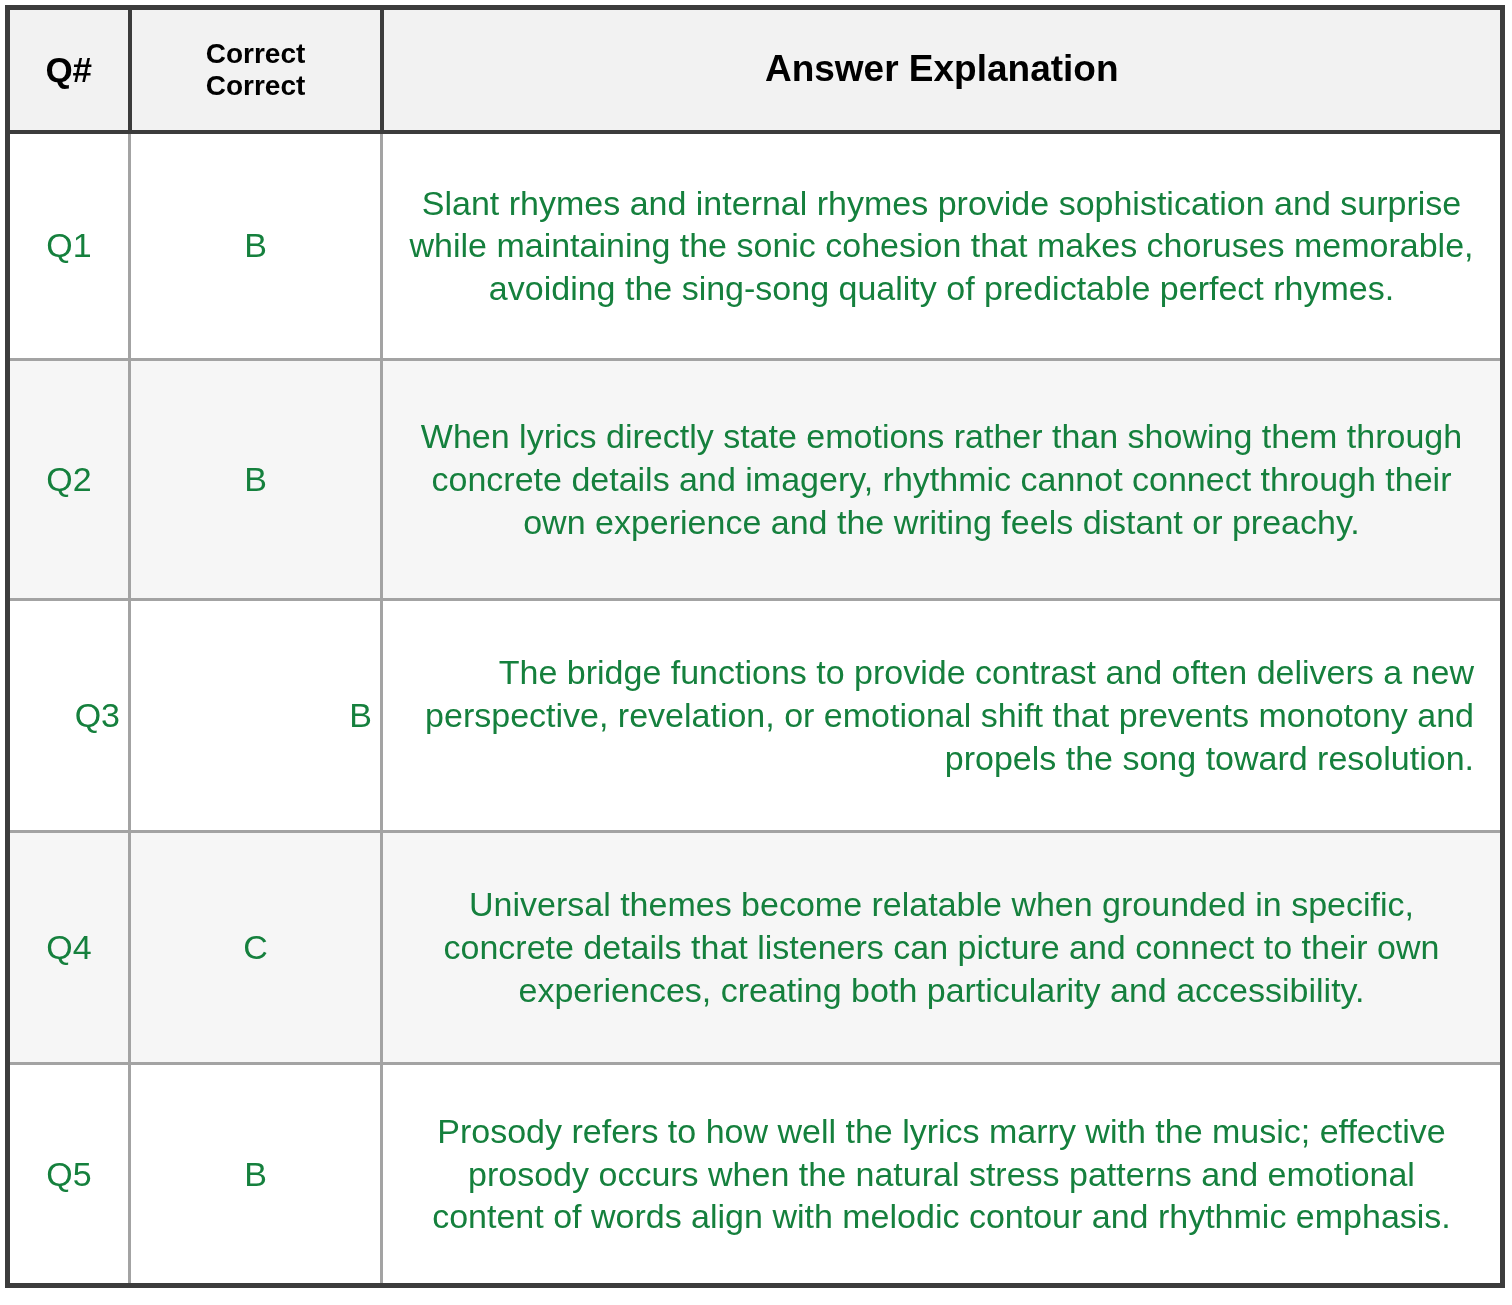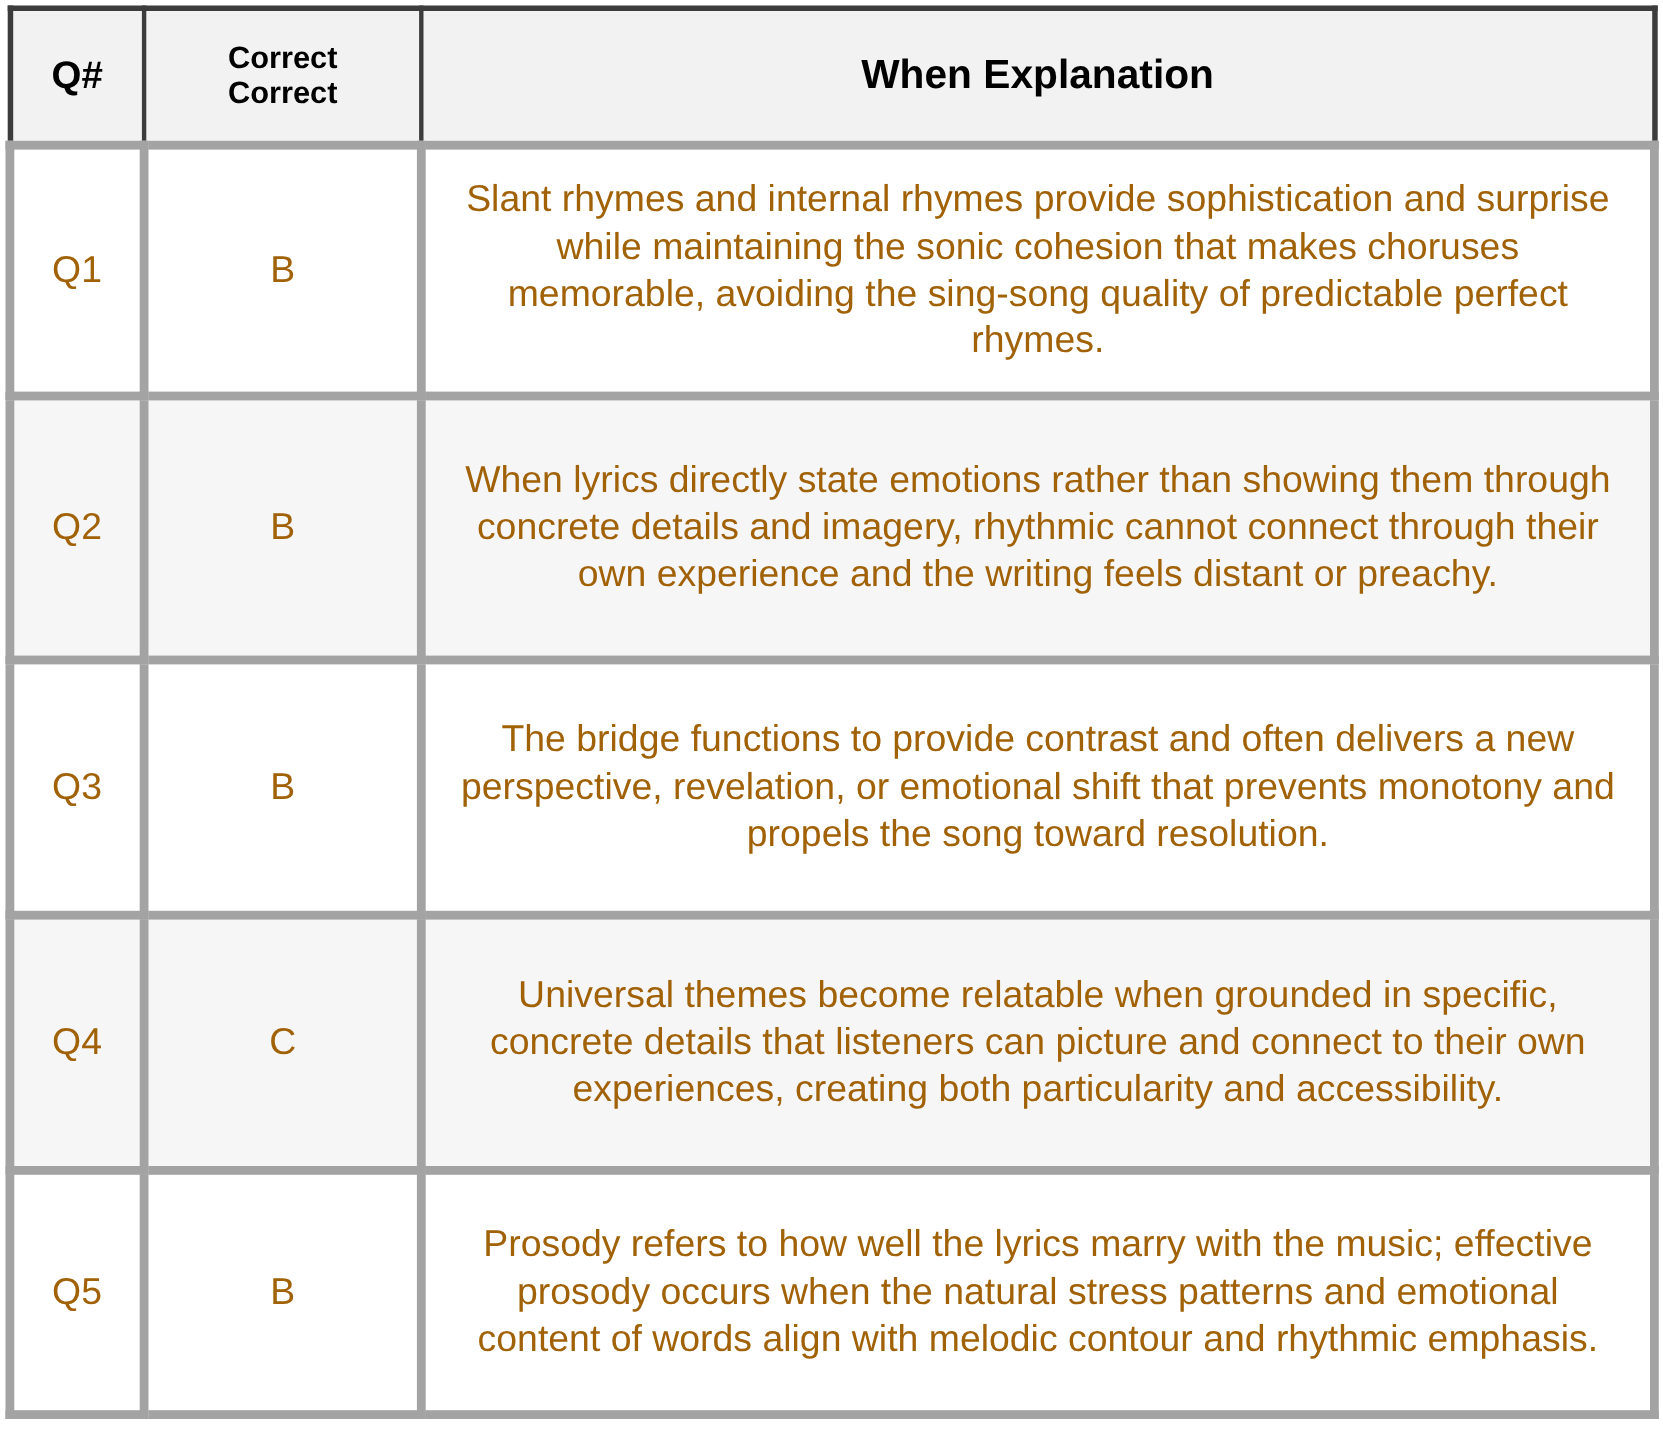--- a/index.html
+++ b/index.html
@@ -50,22 +50,22 @@
     height: 124px;
     box-sizing: border-box;
     line-height: 1.15;
   }
 
   th.th-qnum   { font-size: 35px; }
   th.th-answer { font-size: 28px; }
   th.th-expl   { font-size: 37px; }
 
   tbody td {
-    border: 8px solid #a3a3a3;
-    color: #a16207;
+    border: 3px solid #a3a3a3;
+    color: #15803d;
     vertical-align: middle;
     padding: 10px 8px;
     box-sizing: border-box;
     line-height: 1.26;
   }
 
   tbody tr.row-shaded td { background: #f6f6f6; }
   tbody tr.row-plain  td { background: #ffffff; }
 
   td.cell-qnum {
@@ -83,21 +83,21 @@
   td.cell-expl {
     text-align: center;
     font-size: 34px;
     font-weight: normal;
     padding-left: 26px;
     padding-right: 26px;
   }
 
   tbody tr.r1 td { height: 228px; }
   tbody tr.r2 td { height: 240px; }
-  tbody tr.r3 td { height: 232px; }
+  tbody tr.r3 td { height: 232px; text-align: right; }
   tbody tr.r4 td { height: 232px; }
   tbody tr.r5 td { height: 222px; }
 </style>
 </head>
 <body>
 
 <div class="sheet">
 
   <table class="answer-key">
     <colgroup>
@@ -106,21 +106,21 @@
       <col class="col-expl">
     </colgroup>
 
     <thead>
       <tr class="header-row">
         <th class="th-qnum">Q#</th>
         <th class="th-answer">
           <span>Correct</span><br>
           <span>Correct</span>
         </th>
-        <th class="th-expl">When Explanation</th>
+        <th class="th-expl">Answer Explanation</th>
       </tr>
     </thead>
 
     <tbody>
 
       <tr class="row-plain r1">
         <td class="cell-qnum">Q1</td>
         <td class="cell-answer">B</td>
         <td class="cell-expl">Slant rhymes and internal rhymes provide sophistication and surprise while maintaining the sonic cohesion that makes choruses memorable, avoiding the sing-song quality of predictable perfect rhymes.</td>
       </tr>

